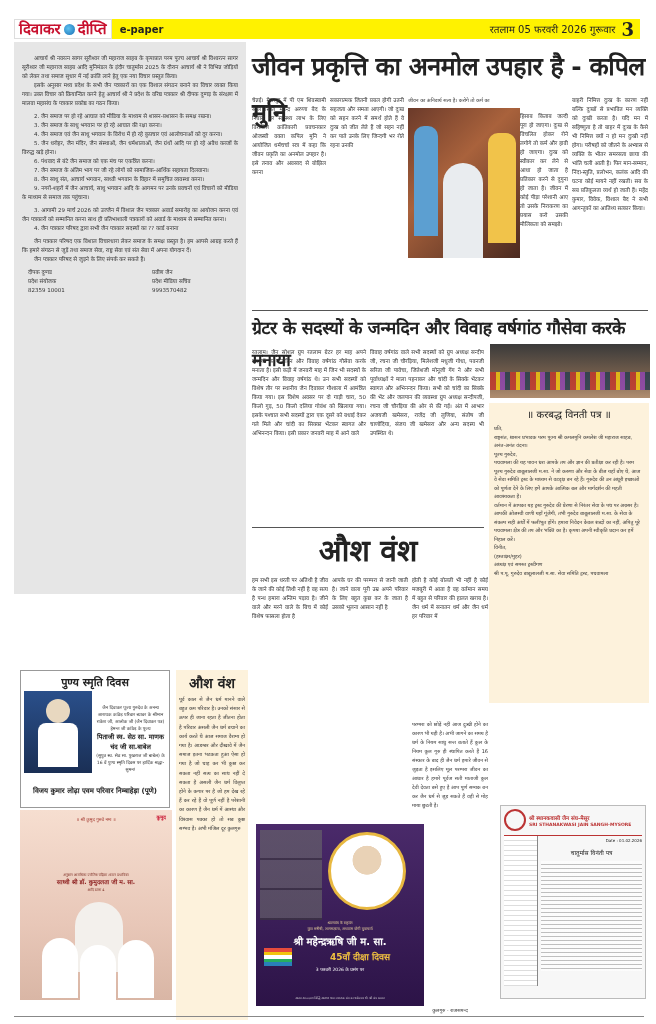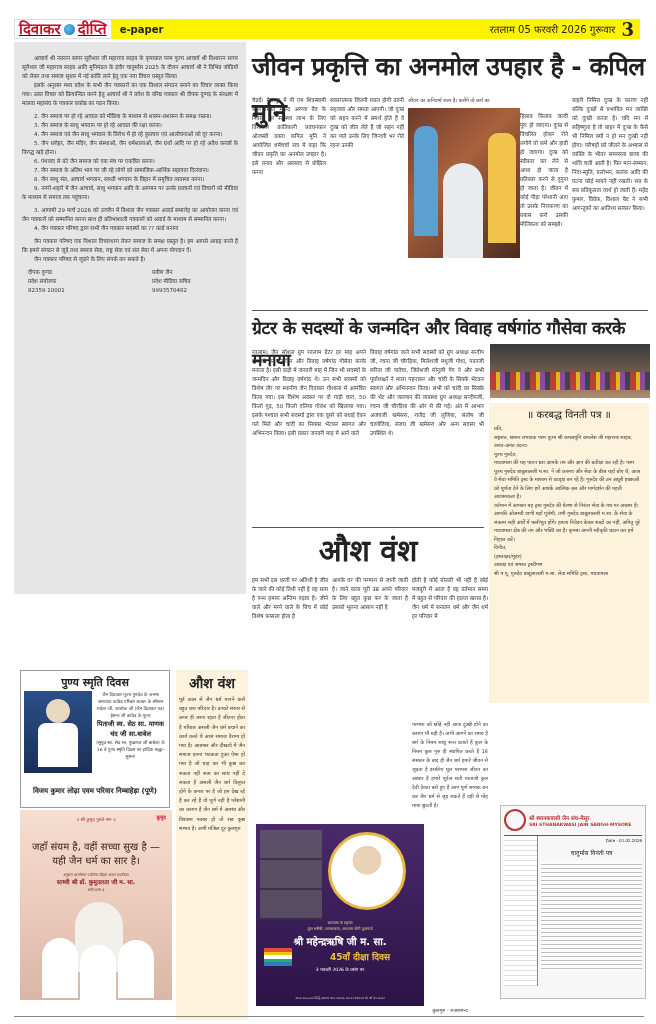--- a/index.html
+++ b/index.html
@@ -1,18 +1,18 @@
 <!DOCTYPE html>
 <html><head>
 <meta charset="utf-8">
 <style>
   *{box-sizing:border-box;margin:0;padding:0;}
   body{width:656px;height:1024px;background:#fff;font-family:"DejaVu Sans",sans-serif;color:#222;overflow:hidden;position:relative;}
   .masthead{position:absolute;left:14px;top:19px;width:626px;height:20px;background:#fff200;display:flex;align-items:center;}
-  .logo{display:flex;align-items:center;height:20px;padding:0 4px;background:#fff;border:1px solid #ddd;text-decoration:underline;}
+  .logo{display:flex;align-items:center;height:20px;padding:0 4px;background:#fff;border:1px solid #ddd;}
   .logo .t{font-family:"DejaVu Serif",serif;font-weight:bold;color:#c8102e;font-size:15px;line-height:18px;}
   .logo .globe{width:11px;height:11px;border-radius:50%;background:radial-gradient(circle at 40% 40%,#5ec2f0,#1a6fb5);margin:0 3px;}
   .epaper{font-size:10px;font-weight:bold;margin-left:8px;color:#222;}
   .dateline{margin-left:auto;font-size:10px;margin-right:6px;}
   .pageno{font-family:"DejaVu Serif",serif;font-weight:bold;font-size:18px;margin-right:6px;}
   .box-grey{position:absolute;background:#e6e6e6;}
   .col-text{font-size:5.5px;line-height:9px;color:#333;text-align:justify;}
   .headline{font-family:"DejaVu Sans",sans-serif;font-weight:bold;color:#222;}
   .photo{position:absolute;overflow:hidden;}
   .rule{position:absolute;height:1px;background:#555;}
@@ -61,21 +61,21 @@
     <div style="width:80px;">
       <div class="col-text">प्रवीण जैन</div>
       <div class="col-text">प्रदेश मीडिया सचिव</div>
       <div class="col-text">9993570482</div>
     </div>
   </div>
 </div>
 
 <div style="position:absolute;left:20px;top:670px;width:150px;height:138px;border:1px solid #999;background:#fff;padding:3px;">
   <div style="font-size:11px;font-weight:bold;text-align:center;">पुण्य स्मृति दिवस</div>
-  <div style="display:flex;margin-top:2px;">
+  <div style="display:flex;margin-top:2px;align-items:flex-end;">
     <div style="width:68px;height:82px;background:linear-gradient(#2a4f8a,#1a2f55);position:relative;flex:none;">
       <div style="position:absolute;left:22px;top:8px;width:24px;height:24px;border-radius:50%;background:#e8d8c0;"></div>
       <div style="position:absolute;left:14px;top:32px;width:40px;height:44px;background:#fff;border-radius:8px 8px 0 0;"></div>
     </div>
     <div style="padding-left:3px;">
       <p class="small" style="font-size:4.5px;line-height:7px;text-align:center;">जैन दिवाकर पूज्य गुरुदेव के अनन्य आराधक कांठेड़ परिवार ब्यावर के श्रीमान राकेश जी, आलोक जी (जैन दिवाकर पत्र) हेमन्त जी कांठेड़ के पूज्य</p>
       <p style="font-size:6.5px;font-weight:bold;text-align:center;line-height:10px;">पिताजी स्व. सेठ सा. माणक चंद जी सा.बाबेल</p>
       <p class="small" style="font-size:4.5px;line-height:7px;text-align:center;">(सुपुत्र स्व. सेठ सा. पुखराज जी बाबेल) के 16 वें पुण्य स्मृति दिवस पर हार्दिक श्रद्धा- सुमन!</p>
     </div>
   </div>
@@ -83,21 +83,20 @@
 </div>
 
 <div class="cream" style="left:176px;top:670px;width:72px;height:350px;padding:3px;">
   <div style="font-size:14px;font-weight:bold;text-align:center;">औश वंश</div>
   <p class="col-text" style="font-size:5px;line-height:9.2px;margin-top:3px;">पूर्व काल से जैन धर्म मानने वाले बहुत कम परिवार है। उनको संसार से ऊपर ही जाना रहता है जीतना होता है परिवार असली जैन धर्म बचाने का कार्य करते थे आज समाज वैराग्य हो गया है। आडम्बर और दीखावे में जैन समाज इतना भटकता हुआ ऐसा हो गया है जो चाह कर भी कुछ कर सकता नहीं सत्य का साथ नहीं दे सकता है असली जैन धर्म विलुप्त होने के कगार पर है जो हम देख रहे हैं कर रहे हैं वो पूर्ण नहीं है परेशानी का कारण है जैन धर्म में आस्था और विश्वास पक्का हो तो सब कुछ सम्भव है। अभी मंजिल दूर कुलगुरु</p>
 </div>
 
 <div class="photo" style="left:20px;top:810px;width:152px;height:190px;background:linear-gradient(#f6ded0,#e8c7b8 60%,#d9b6a5);">
   <div style="position:absolute;top:6px;left:0;width:100%;text-align:center;font-size:4.5px;color:#a0332a;">॥ श्री कुमुद गुरुवे नमः ॥</div>
   <div style="position:absolute;top:4px;right:6px;font-size:5px;color:#c8102e;font-weight:bold;">कुमुद</div>
-  <div style="position:absolute;top:30px;left:6px;right:6px;text-align:center;font-size:10px;line-height:14px;color:#3a1a1a;">जहाँ संयम है, वहीं सच्चा सुख है — यही जैन धर्म का सार है।</div>
   <div style="position:absolute;top:62px;left:0;width:100%;text-align:center;font-size:3.5px;color:#7a2a20;">अनुष्ठान आराधिका ज्योतिष चंद्रिका शासन प्रभाविका</div>
   <div style="position:absolute;top:68px;left:0;width:100%;text-align:center;font-size:6px;font-weight:bold;color:#8a1a1a;">साध्वी श्री डॉ. कुमुदलता जी म. सा.</div>
   <div style="position:absolute;top:77px;left:0;width:100%;text-align:center;font-size:3.5px;color:#7a2a20;">आदि ठाणा 4</div>
   <div style="position:absolute;left:55px;top:92px;width:48px;height:70px;border-radius:24px 24px 0 0;background:#f3f0ec;"></div>
   <div style="position:absolute;left:22px;top:128px;width:36px;height:60px;border-radius:18px 18px 0 0;background:#fff;"></div>
   <div style="position:absolute;left:60px;top:135px;width:36px;height:55px;border-radius:18px 18px 0 0;background:#fff;"></div>
   <div style="position:absolute;left:98px;top:130px;width:36px;height:58px;border-radius:18px 18px 0 0;background:#fff;"></div>
 </div>
 
 <div class="headline" style="position:absolute;left:252px;top:44px;width:400px;font-size:25px;line-height:46px;letter-spacing:-0.5px;">जीवन प्रकृत्ति का अनमोल उपहार है - कपिल मुनि</div>

